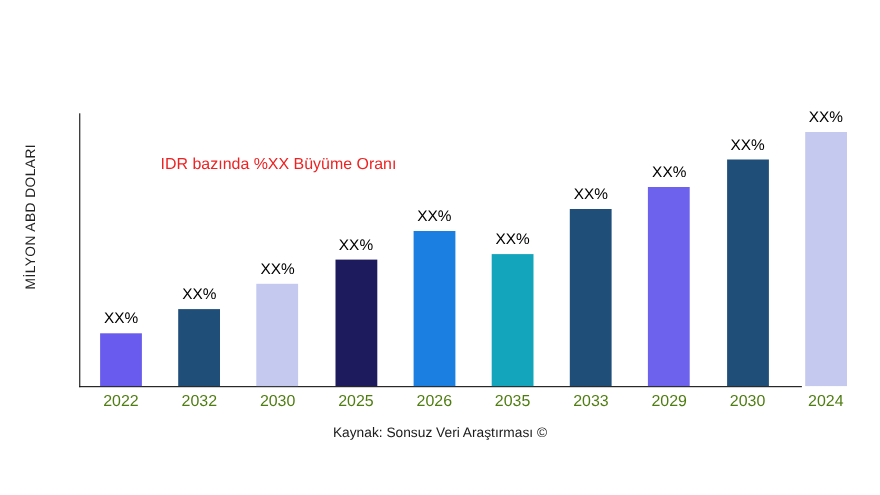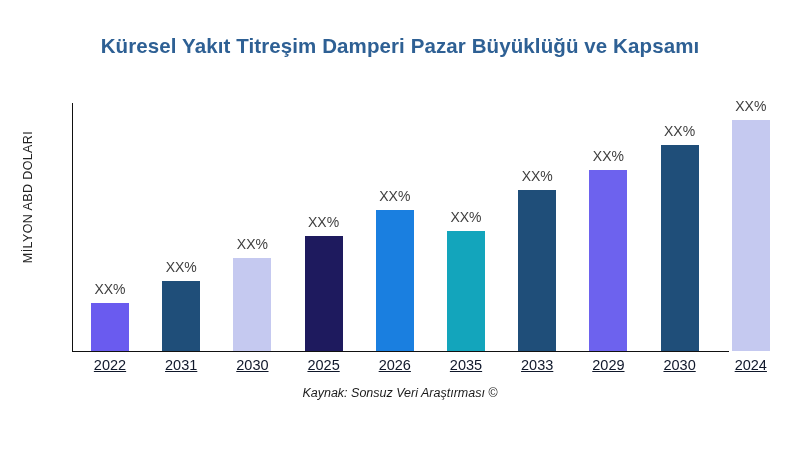--- a/index.html
+++ b/index.html
@@ -56,21 +56,20 @@
   }
   #source-note {
     position: absolute;
     left: 0;
     top: 386px;
     width: 800px;
     text-align: center;
     font-size: 12.5px;
     color: #1b1b1b;
     white-space: nowrap;
-    font-style: italic;
   }
   #axis-vertical {
     position: absolute;
     left: 72px;
     top: 103px;
     width: 1.4px;
     height: 249px;
     background: #111111;
   }
   #axis-horizontal {
@@ -99,43 +98,42 @@
     bottom: 0;
     left: 50%;
     transform: translateX(-50%);
     width: 38px;
   }
   .bar-label {
     position: absolute;
     left: 50%;
     transform: translateX(-50%);
     font-size: 14px;
-    color: #404040;
+    color: #000000;
     white-space: nowrap;
   }
   .tick-label {
     position: absolute;
     top: 357px;
     font-size: 14.5px;
-    color: #0f172a;
+    color: #4d7c0f;
     text-align: center;
     width: 68px;
     white-space: nowrap;
-    text-decoration: underline;
   }
 </style>
 </head>
 <body>
 
 <div id="chart-root">
 
-  <div id="chart-title">Küresel Yakıt Titreşim Damperi Pazar Büyüklüğü ve Kapsamı</div>
 
   <div id="y-axis-label">MİLYON ABD DOLARI</div>
 
+  <div id="growth-note">IDR bazında %XX Büyüme Oranı</div>
 
   <div id="axis-vertical"></div>
   <div id="axis-horizontal"></div>
 
   <div id="plot-area">
       <div class="bar-slot" style="left: 4px;">
         <div class="bar" style="height: 47.69px; background: rgb(106, 91, 239);"></div>
         <div class="bar-label" style="bottom: 53.69px;">XX%</div>
       </div>
       <div class="bar-slot" style="left: 75.2px;">
@@ -172,21 +170,21 @@
       </div>
       <div class="bar-slot" style="left: 644.8px;">
         <div class="bar" style="height: 230.92px; background: rgb(197, 201, 240);"></div>
         <div class="bar-label" style="bottom: 236.92px;">XX%</div>
       </div>
     </div>
 
   <div id="source-note">Kaynak: Sonsuz Veri Araştırması ©</div>
 
 <div class="tick-label" style="left: 76px;">2022</div>
-    <div class="tick-label" style="left: 147.2px;">2031</div>
+    <div class="tick-label" style="left: 147.2px;">2032</div>
     <div class="tick-label" style="left: 218.4px;">2030</div>
     <div class="tick-label" style="left: 289.6px;">2025</div>
     <div class="tick-label" style="left: 360.8px;">2026</div>
     <div class="tick-label" style="left: 432px;">2035</div>
     <div class="tick-label" style="left: 503.2px;">2033</div>
     <div class="tick-label" style="left: 574.4px; text-align: center;">2029</div>
     <div class="tick-label" style="left: 645.6px;">2030</div>
     <div class="tick-label" style="left: 716.8px;">2024</div>
   </div>
 

